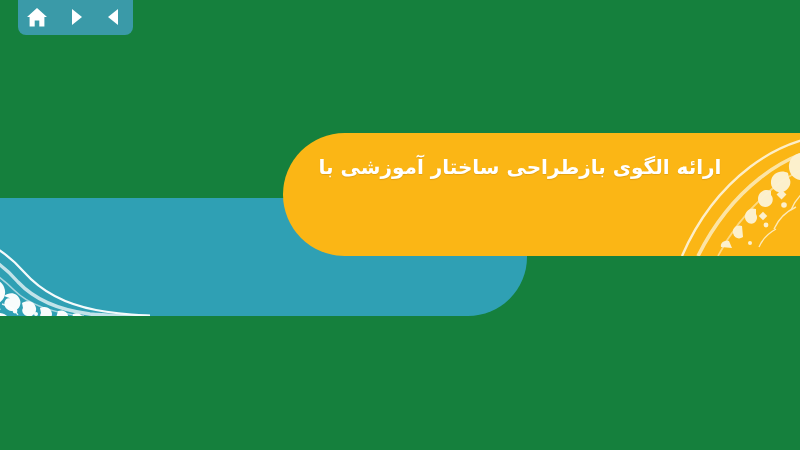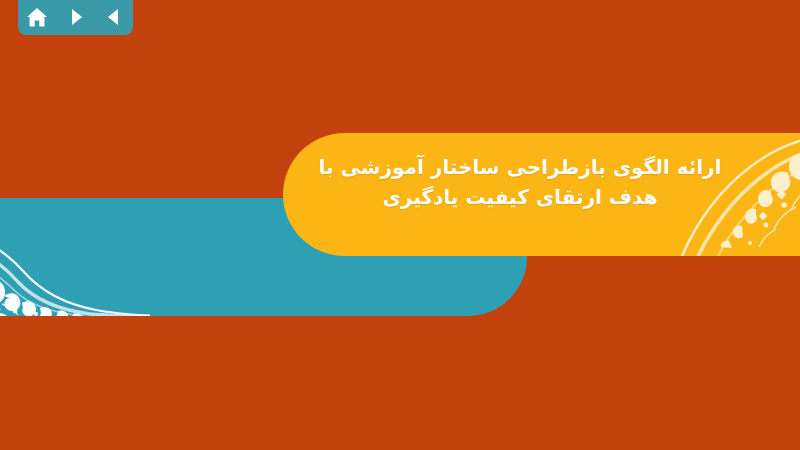--- a/index.html
+++ b/index.html
@@ -5,21 +5,21 @@
   html, body {
     margin: 0;
     padding: 0;
     background: #ffffff;
   }
   #slide-root {
     position: relative;
     width: 800px;
     height: 450px;
     overflow: hidden;
-    background: #c2410c;
+    background: #15803d;
     font-family: "DejaVu Sans", "Liberation Sans", sans-serif;
   }
 
   
   #nav-toolbar {
     position: absolute;
     left: 18px;
     top: -8px;
     width: 115px;
     height: 43px;
@@ -176,21 +176,20 @@
         <path d="M180,30 c-14,6 -25,16 -32,29"></path>
         <path d="M160,50 c-13,6 -22,15 -27,27"></path>
         <path d="M138,74 c-11,5 -18,13 -22,22"></path>
         <path d="M118,96 c-9,5 -14,11 -17,18"></path>
       </g>
     </svg>
   </div>
 
   <div id="title-block">
     <span class="title-line">ارائه الگوی بازطراحی ساختار آموزشی با</span>
-    <span class="title-line">هدف ارتقای کیفیت یادگیری</span>
   </div>
 
   <div id="nav-toolbar">
     <button class="nav-btn" title="قبلی">
       <svg width="20" height="20" viewBox="0 0 20 20">
         <path d="M14 2 L4 10 L14 18 Z" fill="#ffffff"></path>
       </svg>
     </button>
     <button class="nav-btn" title="بعدی">
       <svg width="20" height="20" viewBox="0 0 20 20">

